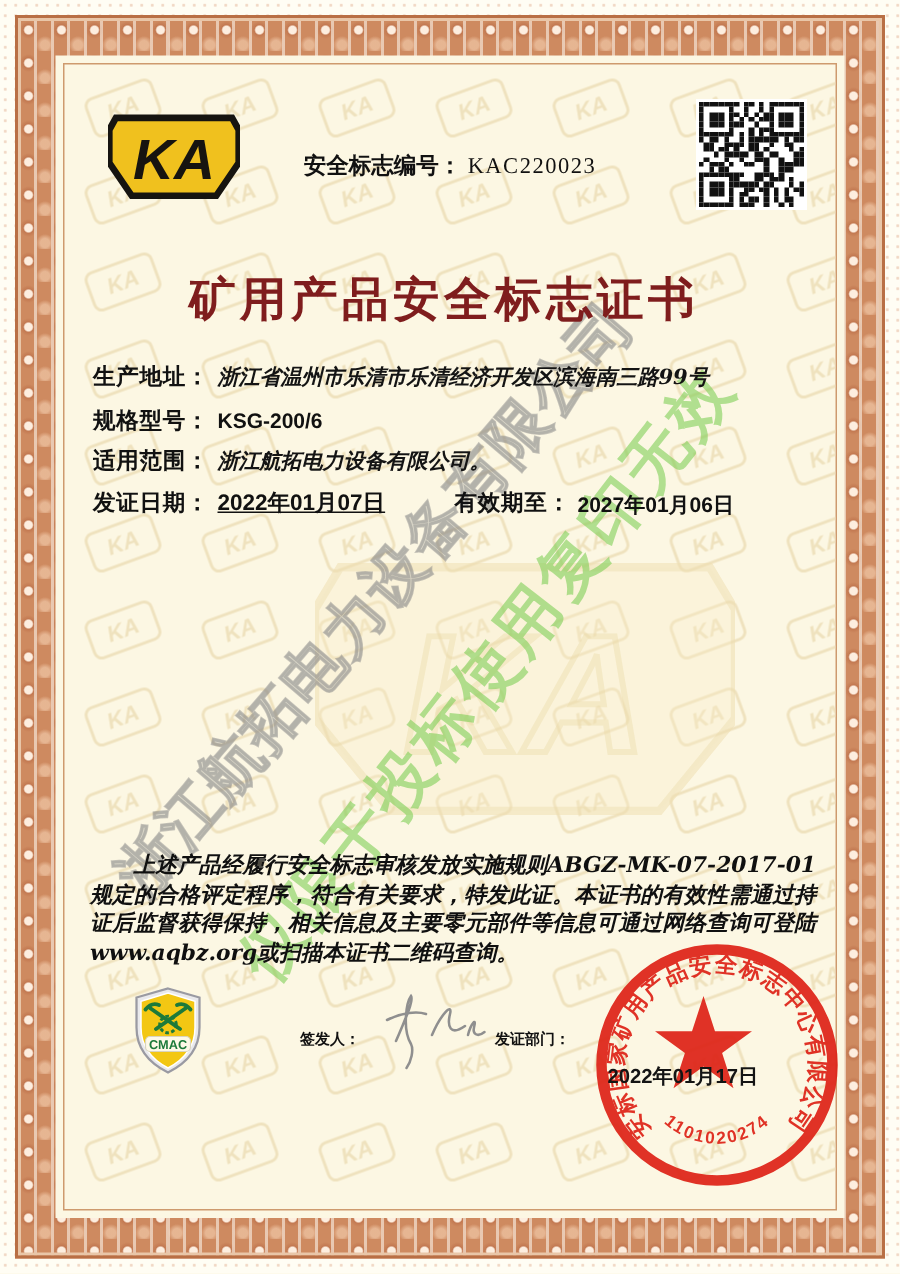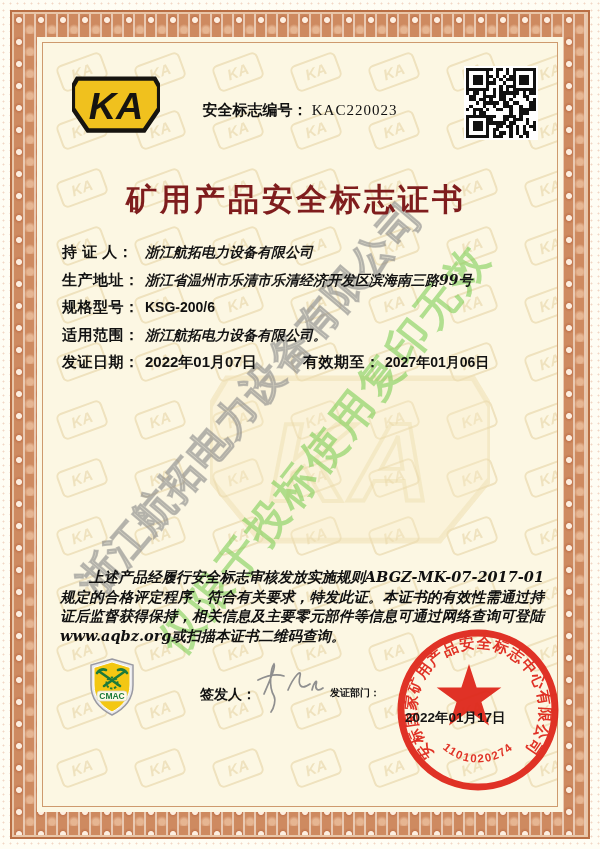--- a/index.html
+++ b/index.html
@@ -60,30 +60,30 @@
     font-size:31px;font-weight:bold;letter-spacing:3px;color:#7f1d1d;}
 
   .rows{position:absolute;left:62px;top:243px;width:482px;}
   .row{margin-bottom:9px;font-size:15px;line-height:18.5px;white-space:nowrap;}
   .lbl{display:inline-block;min-width:83px;font-weight:bold;letter-spacing:.5px;}
   .lbl.wide{min-width:0;margin-right:30px;}
   .val{font-size:14px;}
   .kai{font-family:"DejaVu Serif","Liberation Serif",serif;font-style:italic;font-weight:bold;color:#141414;}
   .sansv{font-weight:bold;font-family:"Liberation Sans",sans-serif;}
   .daterow{display:flex;}
-  .daterow .v1{display:inline-block;width:158px;font-weight:bold;}
+  .daterow .v1{display:inline-block;width:158px;font-weight:bold;text-decoration:underline;}
   .daterow .lbl2{display:inline-block;min-width:82px;font-weight:bold;letter-spacing:.5px;}
   .remark{margin-top:10px;}
 
   .statement{position:absolute;left:60px;top:567px;width:484px;
     font-family:"DejaVu Serif","Liberation Serif",serif;font-style:italic;font-weight:bold;
     font-size:14.5px;line-height:19.5px;text-align:justify;text-indent:2em;color:#101010;}
 
   .badge{position:absolute;left:88px;top:658px;}
-  .signer{position:absolute;left:200px;top:686px;font-size:14px;font-weight:bold;}
+  .signer{position:absolute;left:200px;top:686px;font-size:10px;font-weight:bold;}
   .signature{position:absolute;left:250px;top:658px;}
   .dept{position:absolute;left:330px;top:686px;font-size:10px;font-weight:bold;}
   .stamp{position:absolute;left:392px;top:624px;z-index:5;}
 </style>
 </head>
 <body>
 
 <div class="band"></div>
 <div class="gap"></div>
 <div class="innerline"></div>
@@ -560,23 +560,20 @@
       <div class="b"></div>
       <div></div>
       <div class="b"></div>
       <div></div>
       <div></div>
     </div>
 
   <div class="title">矿用产品安全标志证书</div>
 
   <div class="rows">
-    <div class="row">
-      <span class="lbl">持 证 人：</span><span class="val kai">浙江航拓电力设备有限公司</span>
-    </div>
     <div class="row">
       <span class="lbl">生产地址：</span><span class="val kai">浙江省温州市乐清市乐清经济开发区滨海南三路99号</span>
     </div>
     <div class="row">
       <span class="lbl">规格型号：</span><span class="val sansv">KSG-200/6</span>
     </div>
     <div class="row">
       <span class="lbl">适用范围：</span><span class="val kai">浙江航拓电力设备有限公司。</span>
     </div>
     <div class="row daterow">

